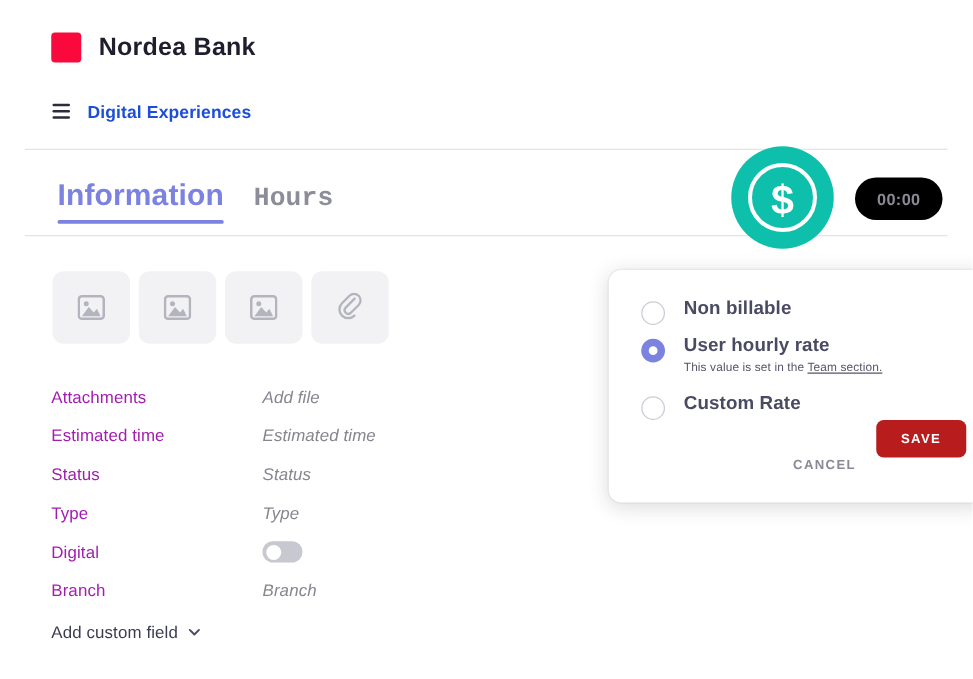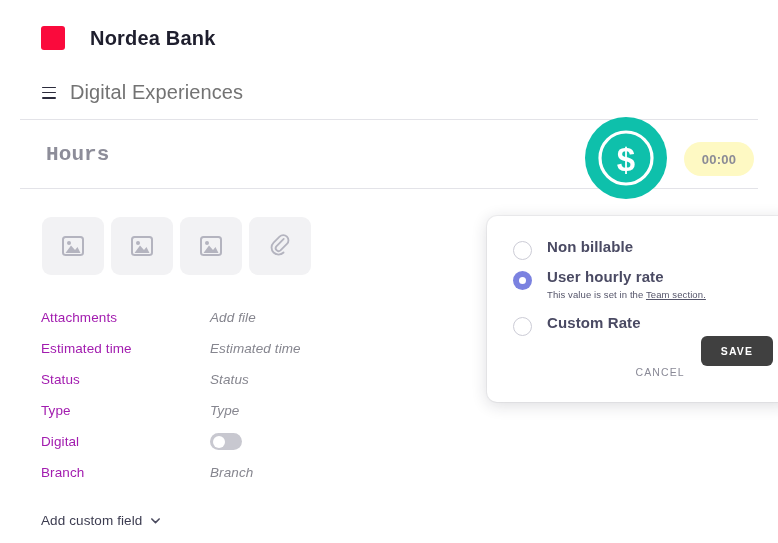--- a/index.html
+++ b/index.html
@@ -16,21 +16,21 @@
     -webkit-font-smoothing: antialiased;
   }
 
   
   .brand {
     position: absolute;
     left: 41px;
     top: 26px;
     display: flex;
     align-items: center;
-    gap: 25px;
+    gap: 14px;
   }
   .brand-logo {
     width: 24px;
     height: 24px;
     background: #fa0a3c;
     border-radius: 3px;
     flex: none;
   }
   .brand-name {
     font-size: 20px;
@@ -56,23 +56,23 @@
     justify-content: space-between;
     flex: none;
   }
   .hamburger i {
     display: block;
     height: 1.6px;
     background: #2b2b3c;
     border-radius: 1px;
   }
   .project-name {
-    font-size: 20px;
-    font-weight: normal;
-    color: #737373;
+    font-size: 14px;
+    font-weight: bold;
+    color: #1d4ed8;
     letter-spacing: .1px;
   }
 
   
   .divider {
     position: absolute;
     left: 20px;
     width: 738px;
     height: 1px;
     background: #e3e3e8;
@@ -127,21 +127,21 @@
   .coin svg { display: block; }
 
   
   .timer {
     position: absolute;
     left: 684px;
     top: 142px;
     width: 70px;
     height: 34px;
     border-radius: 17px;
-    background: #fef9c3;
+    background: #000000;
     display: flex;
     align-items: center;
     justify-content: center;
     font-size: 13px;
     font-weight: bold;
     color: #8b8b96;
     letter-spacing: .3px;
     cursor: pointer;
   }
 
@@ -209,21 +209,21 @@
     width: 12px;
     height: 12px;
     border-radius: 50%;
     background: #ffffff;
   }
 
   .add-custom {
     display: flex;
     align-items: center;
     gap: 8px;
-    margin-top: 18px;
+    margin-top: 3px;
     height: 28px;
     cursor: pointer;
   }
   .add-custom .txt {
     font-size: 13.5px;
     color: #3c3c50;
     letter-spacing: .1px;
   }
   .chev {
     width: 11px;
@@ -301,36 +301,36 @@
   .card-actions {
     position: absolute;
     right: 18px;
     bottom: 18px;
     display: flex;
     align-items: center;
     gap: 14px;
   }
   .btn-cancel {
     font-size: 10.5px;
-    font-weight: normal;
+    font-weight: bold;
     color: #8a8a97;
     letter-spacing: 1.1px;
     background: none;
     border: none;
     padding: 6px 2px;
     cursor: pointer;
     font-family: inherit;
     margin-top: 42px;
   }
   .btn-save {
     font-size: 10.5px;
     font-weight: bold;
     color: #ffffff;
     letter-spacing: 1.1px;
-    background: #404040;
+    background: #b91c1c;
     border: none;
     border-radius: 6px;
     padding: 9px 20px;
     cursor: pointer;
     font-family: inherit;
   }
 </style>
 </head>
 <body>
 
@@ -345,20 +345,21 @@
       <i></i>
       <i></i>
   </div>
   <div class="project-name">Digital Experiences</div>
 </div>
 
 <div class="divider top"></div>
 <div class="divider bottom"></div>
 
 <div class="tabs">
+  <div class="tab active">Information</div>
   <div class="tab hours">Hours</div>
 </div>
 
 <div class="coin">
   <svg width="62" height="62" viewBox="0 0 62 62" aria-hidden="true">
     <circle cx="31" cy="31" r="26" fill="none" stroke="#ffffff" stroke-width="3.2"></circle>
     <text x="31" y="44" text-anchor="middle" font-family="Liberation Sans, sans-serif" font-size="33" font-weight="bold" fill="#ffffff">$</text>
   </svg>
 </div>
 

